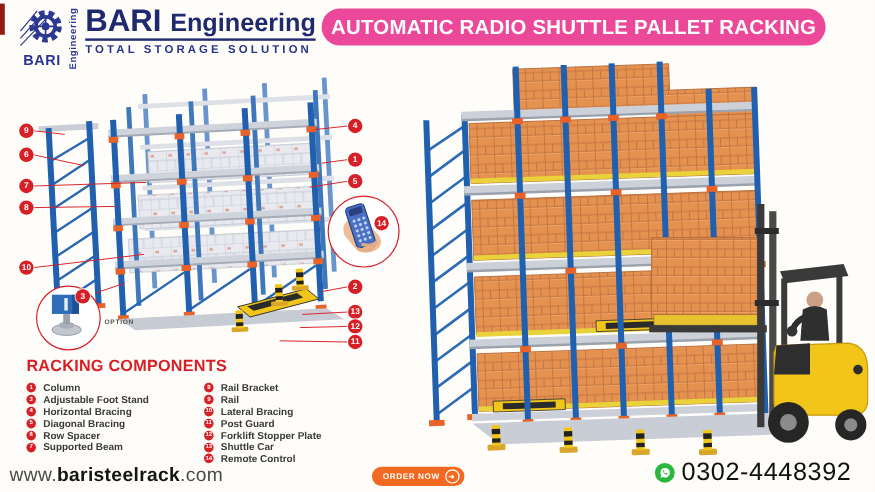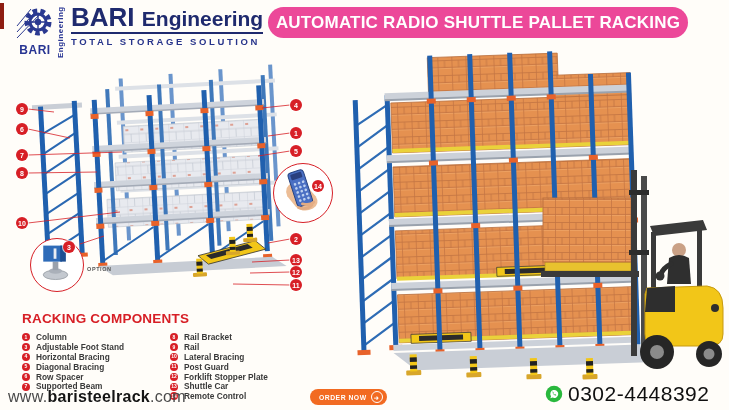--- a/index.html
+++ b/index.html
@@ -33,21 +33,21 @@
   .callout{position:absolute;width:12px;height:12px;transform:translate(-50%,-50%);background:#d71f26;border-radius:50%;
            color:#fff;font-size:7px;font-weight:800;display:flex;align-items:center;justify-content:center;
            box-shadow:0 0 0 1px rgba(255,255,255,.7);z-index:5;}
 
   
   .inset-foot{position:absolute;left:30px;top:238px;width:52px;height:52px;border:1.6px solid #d71f26;border-radius:50%;background:#fff;z-index:4;}
   .inset-remote{position:absolute;left:273px;top:163px;width:58px;height:58px;border:1.6px solid #d71f26;border-radius:50%;background:#fff;overflow:hidden;z-index:4;}
   .option-label{position:absolute;left:87px;top:266px;font-size:5.5px;font-weight:700;color:#555;letter-spacing:0.6px;z-index:4;}
 
   
-  .components{position:absolute;left:22px;top:311px;width:290px;}
+  .components{position:absolute;left:22px;top:297px;width:290px;}
   .components h3{margin:0 0 7px 0;font-size:13.5px;font-weight:800;color:#d71f26;letter-spacing:0.2px;}
   .comp-cols{display:flex;}
   .comp-col{list-style:none;margin:0;padding:0;}
   .comp-col.c1{width:148px;}
   .comp-col.c2{width:140px;}
   .comp-item{display:flex;align-items:center;margin-bottom:1.6px;font-size:8.3px;font-weight:600;color:#3a3a3a;line-height:1;}
   .comp-badge{flex:0 0 8px;width:8px;height:8px;border-radius:50%;background:#d71f26;color:#fff;font-size:5px;font-weight:800;
               display:flex;align-items:center;justify-content:center;margin-right:6px;}
 
   

